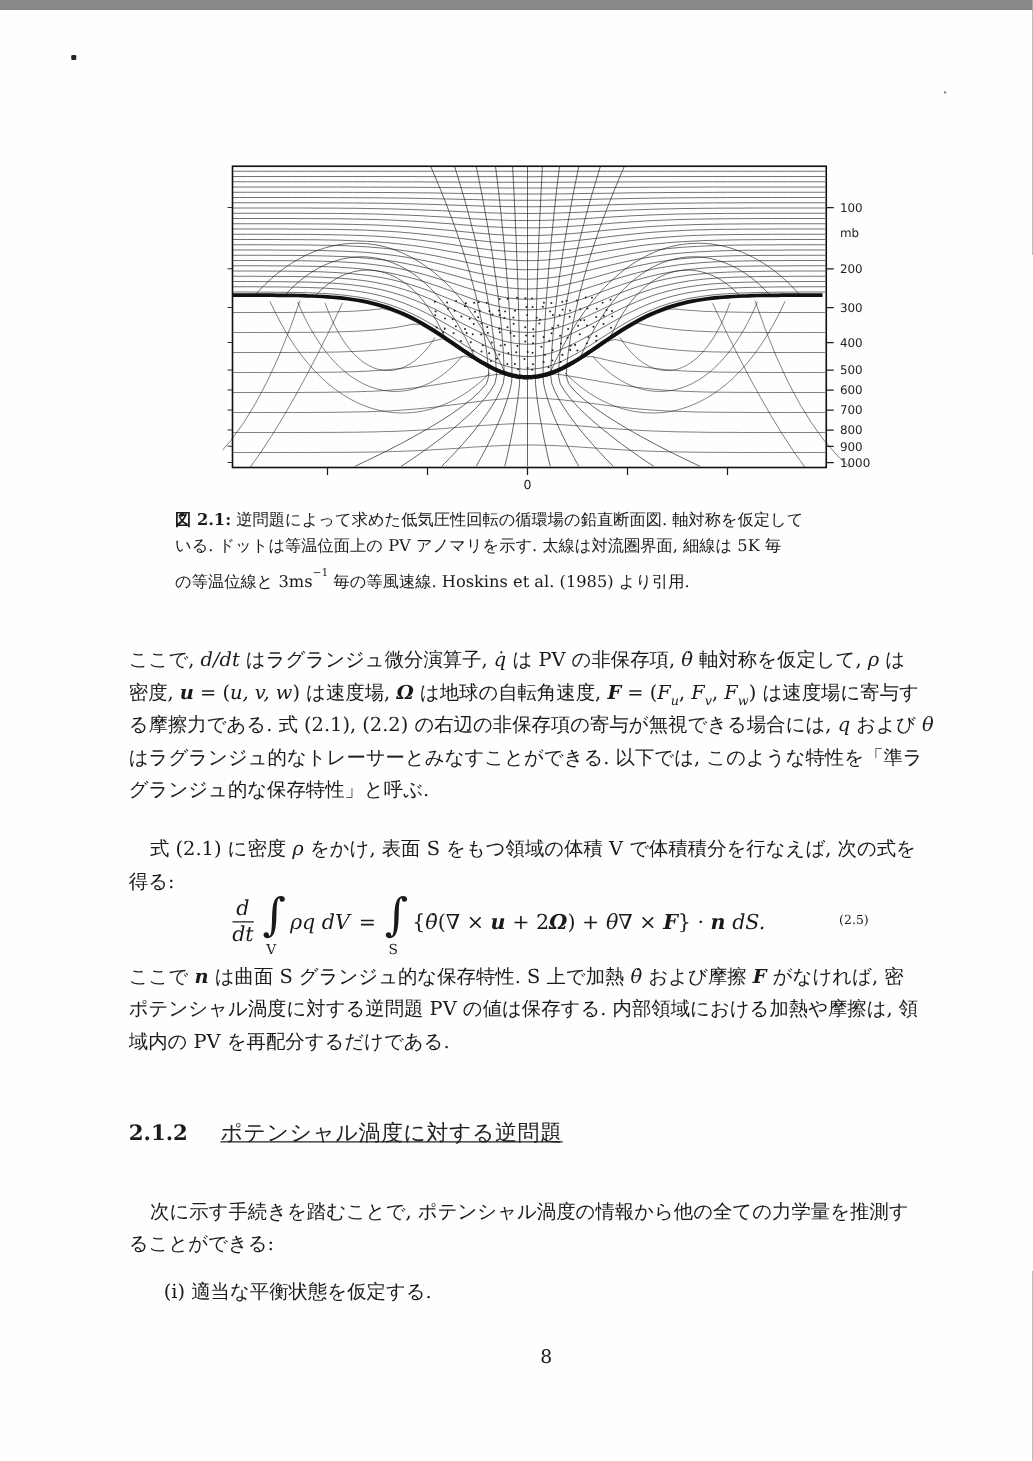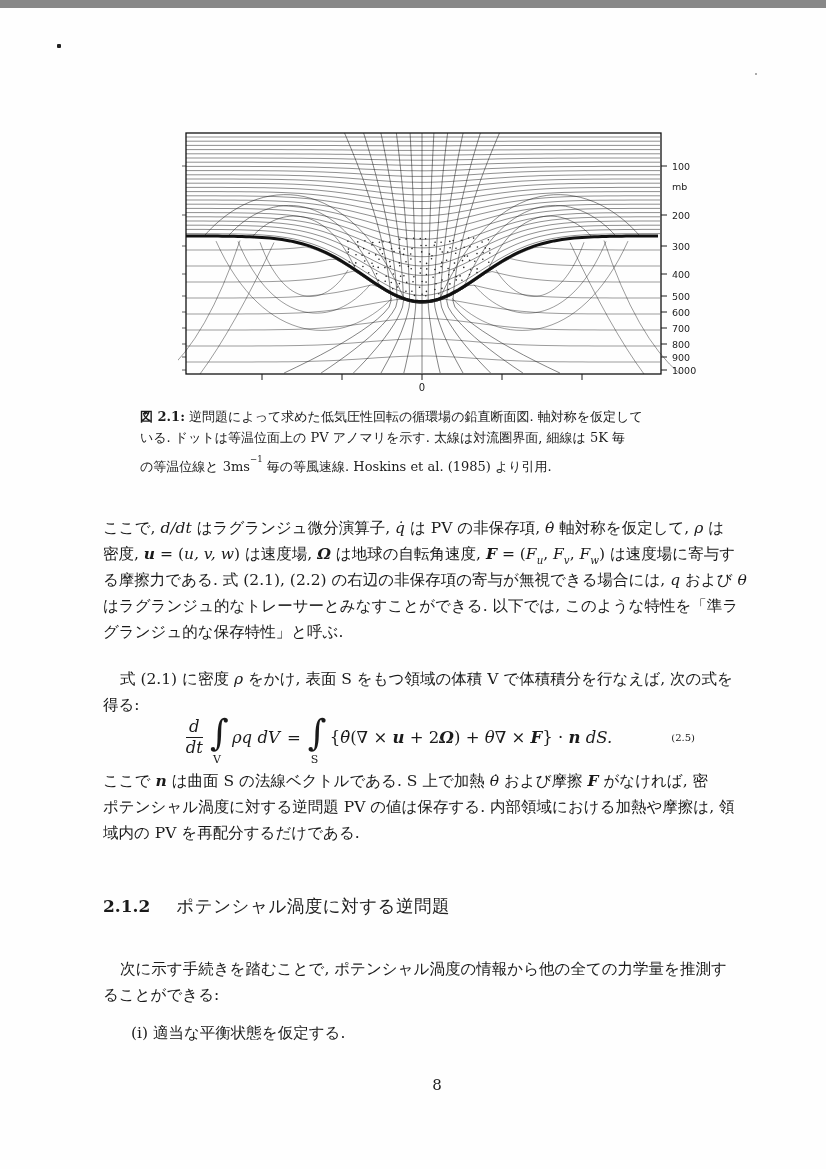--- a/index.html
+++ b/index.html
@@ -11,21 +11,21 @@
   .b{font-weight:bold;}
   .bi{font-style:italic;font-weight:bold;}
   .sub{font-size:66%;vertical-align:-20%;}
   .sup{font-size:66%;vertical-align:40%;}
   .caption{width:560px;}
   .caption .tline{height:21.4px;line-height:21.4px;font-size:13px;}
   .indent .tline:first-child{padding-left:17px;}
   .heading{display:flex;align-items:baseline;font-size:17px;}
   .heading .num{font-weight:bold;font-family:"DejaVu Serif",serif;}
   .heading .ttl{margin-left:26px;font-family:"DejaVu Sans","Liberation Sans",sans-serif;
-                font-weight:500;font-size:17.5px;letter-spacing:0.5px;color:#222;}
+                font-weight:500;font-size:17.5px;letter-spacing:0.5px;color:#222;text-decoration:underline;}
   .equation{left:103px;width:592px;display:flex;align-items:center;justify-content:center;
             gap:7px;font-size:16.5px;height:58px;}
   .frac{display:inline-block;text-align:center;font-style:italic;line-height:1.05;vertical-align:middle;}
   .frac .num{display:block;border-bottom:1px solid #1a1a1a;padding:0 3px 1px 3px;}
   .frac .den{display:block;padding-top:1px;}
   .intwrap{position:relative;display:inline-block;width:15px;height:44px;}
   .intwrap .int{position:absolute;top:-2px;left:0;font-size:36px;line-height:40px;}
   .intwrap .lim{position:absolute;left:3px;bottom:-7px;font-size:11px;}
   .eqtag{position:absolute;right:0;top:50%;transform:translateY(-50%);font-size:10px;}
   .mi{white-space:pre;}
@@ -320,21 +320,21 @@
     <span>=</span>
     <span class="intwrap">
         <span class="int">∫</span>
         <span class="lim">S</span>
       </span>
     <span class="mi"><span>{</span><span class="i">θ̇</span><span>(∇ × </span><span class="bi">u</span><span> + 2</span><span class="bi">Ω</span><span>) + </span><span class="i">θ</span><span>∇ × </span><span class="bi">F</span><span>} · </span><span class="bi">n</span><span> </span><span class="i">dS.</span></span>
     <span class="eqtag">(2.5)</span>
   </div>
 
   <div class="abs" style="left:103px;top:760px;">
-      <div class="tline"><span>ここで </span><span class="bi">n</span><span> は曲面 S の法線ベクトルである. S 上で加熱 </span><span class="i">θ̇</span><span> および摩擦 </span><span class="bi">F</span><span> がなければ, 密</span></div>
+      <div class="tline"><span>ここで </span><span class="bi">n</span><span> は曲面 S グランジュ的な保存特性. S 上で加熱 </span><span class="i">θ̇</span><span> および摩擦 </span><span class="bi">F</span><span> がなければ, 密</span></div>
       <div class="tline"><span>ポテンシャル渦度に対する逆問題 PV の値は保存する. 内部領域における加熱や摩擦は, 領</span></div>
       <div class="tline"><span>域内の PV を再配分するだけである.</span></div>
     </div>
 
   <div class="abs heading" style="left:103px;top:886px;justify-content:space-between;">
     <span class="num">2.1.2</span>
     <span class="ttl">ポテンシャル渦度に対する逆問題</span>
   </div>
 
   <div class="abs indent" style="left:103px;top:948px;">

